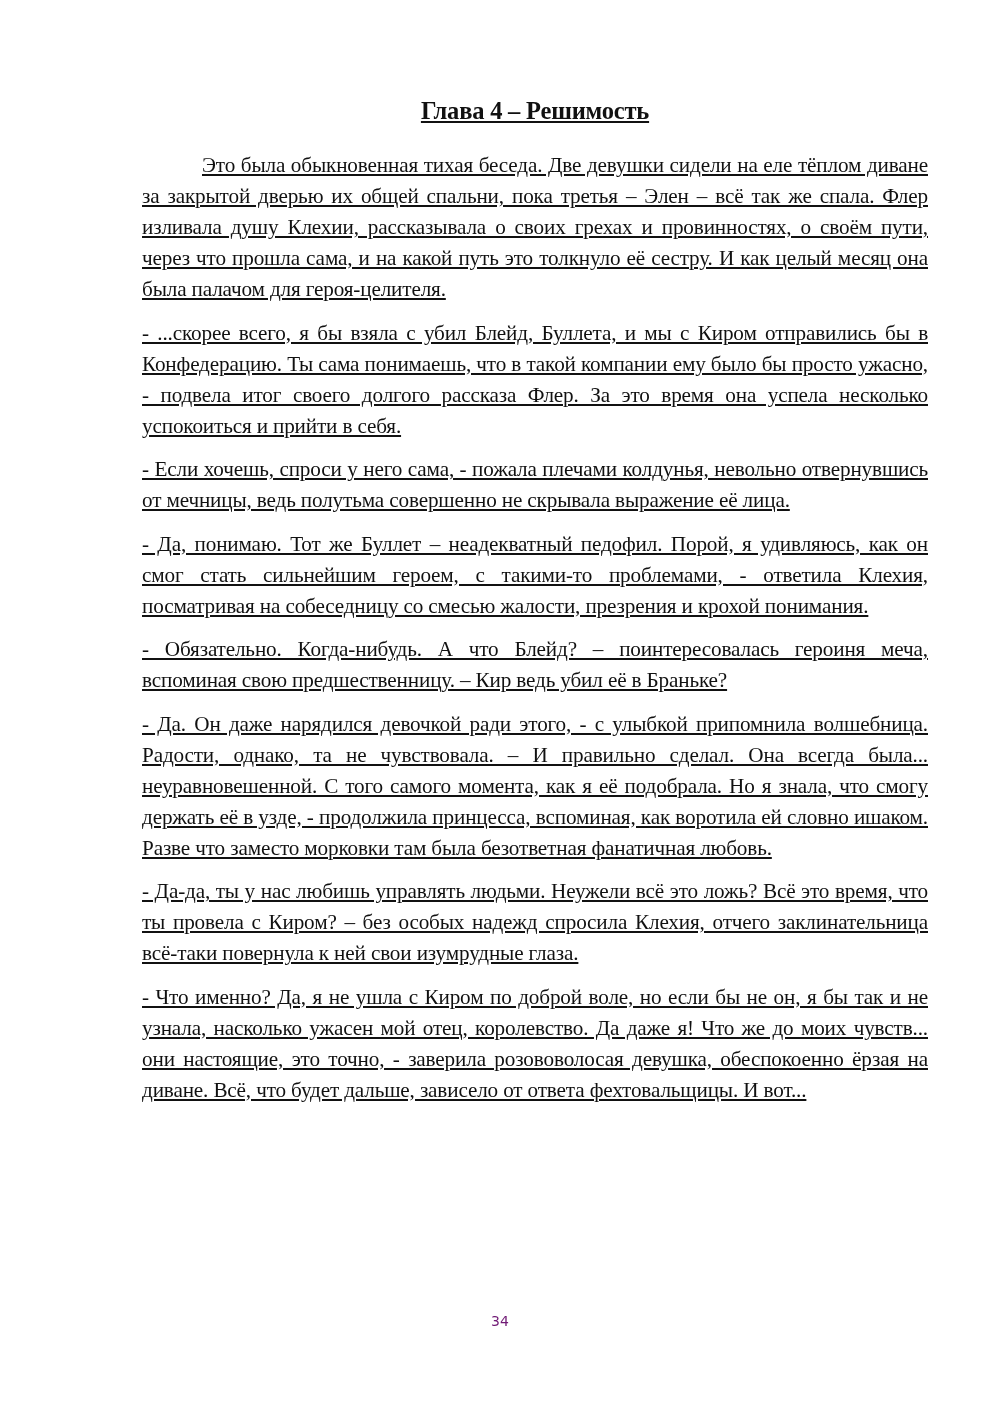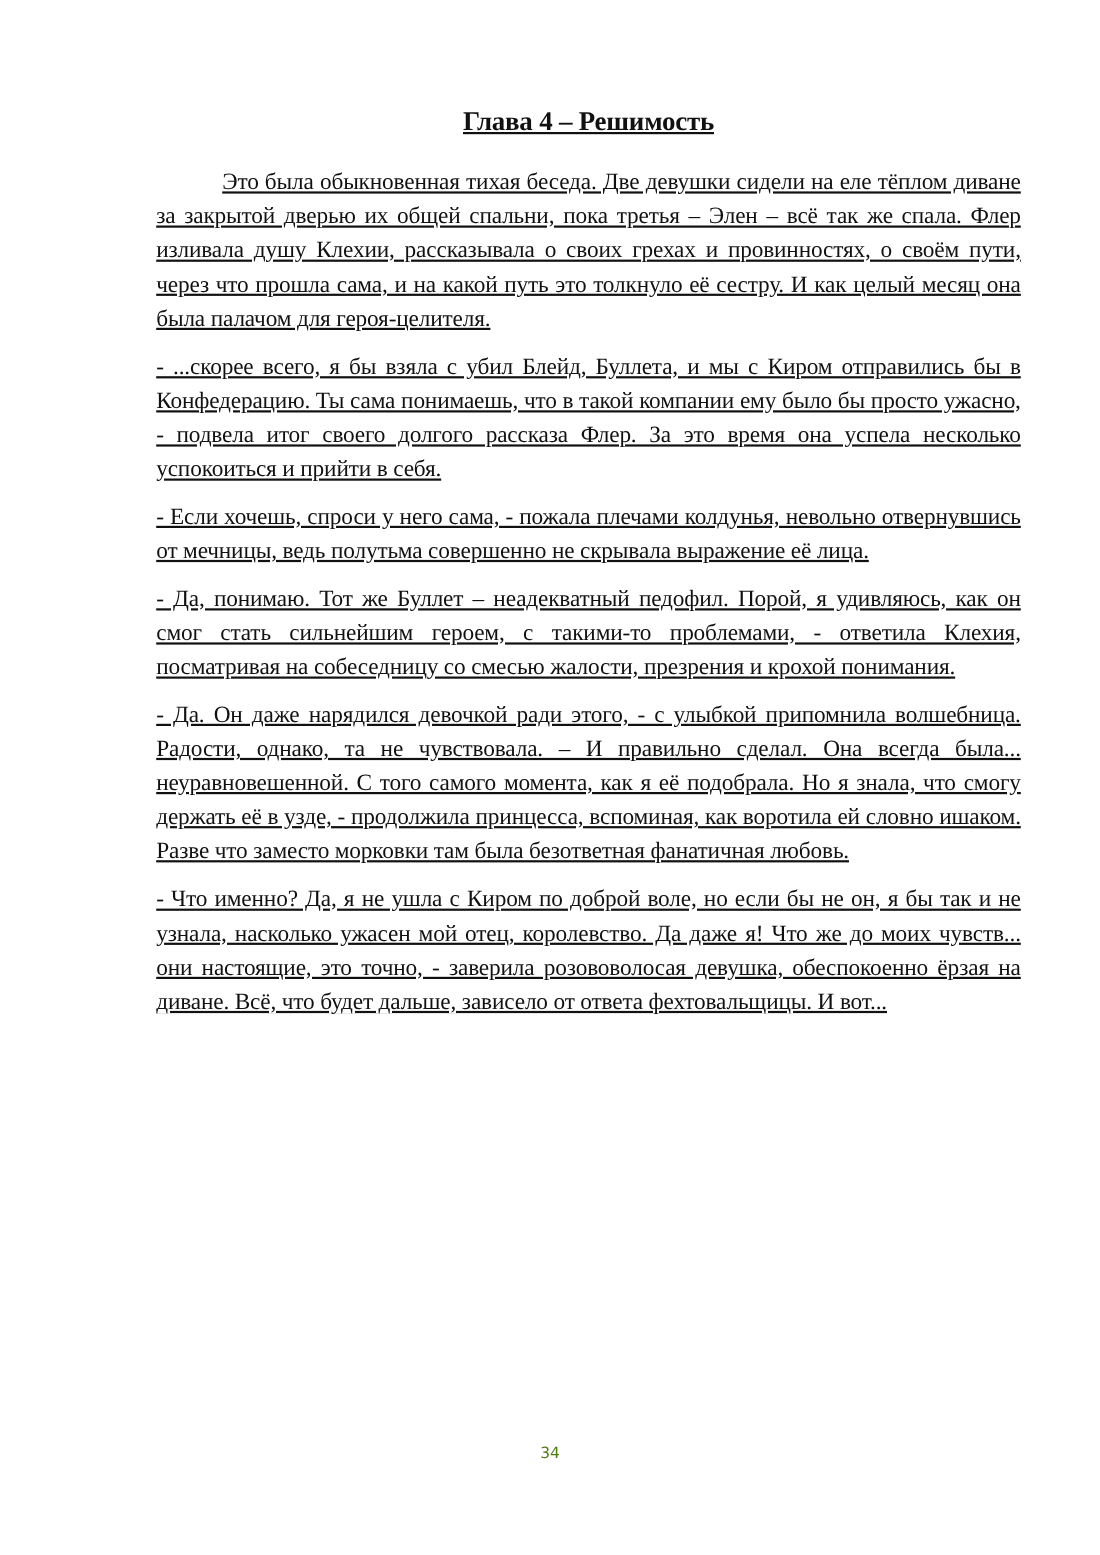--- a/index.html
+++ b/index.html
@@ -42,29 +42,31 @@
       text-indent: 60px;
     }
     .page-number {
       position: absolute;
       left: 0;
       width: 1000px;
       top: 1313px;
       text-align: center;
       font-family: "DejaVu Sans", sans-serif;
       font-size: 14px;
-      color: #4d7c0f;
+      color: #701a75;
     }
   </style>
 </head>
 <body>
 
 <div class="page">
   <h1 class="chapter-title">Глава 4 – Решимость</h1>
   <p class="para indent">Это была обыкновенная тихая беседа. Две девушки сидели на еле тёплом диване за закрытой дверью их общей спальни, пока третья – Элен – всё так же спала. Флер изливала душу Клехии, рассказывала о своих грехах и провинностях, о своём пути, через что прошла сама, и на какой путь это толкнуло её сестру. И как целый месяц она была палачом для героя-целителя.</p>
   <p class="para">- ...скорее всего, я бы взяла с убил Блейд, Буллета, и мы с Киром отправились бы в Конфедерацию. Ты сама понимаешь, что в такой компании ему было бы просто ужасно, - подвела итог своего долгого рассказа Флер. За это время она успела несколько успокоиться и прийти в себя.</p>
   <p class="para">- Если хочешь, спроси у него сама, - пожала плечами колдунья, невольно отвернувшись от мечницы, ведь полутьма совершенно не скрывала выражение её лица.</p>
   <p class="para">- Да, понимаю. Тот же Буллет – неадекватный педофил. Порой, я удивляюсь, как он смог стать сильнейшим героем, с такими-то проблемами, - ответила Клехия, посматривая на собеседницу со смесью жалости, презрения и крохой понимания.</p>
+  <p class="para">- Обязательно. Когда-нибудь. А что Блейд? – поинтересовалась героиня меча, вспоминая свою предшественницу. – Кир ведь убил её в Браньке?</p>
   <p class="para">- Да. Он даже нарядился девочкой ради этого, - с улыбкой припомнила волшебница. Радости, однако, та не чувствовала. – И правильно сделал. Она всегда была... неуравновешенной. С того самого момента, как я её подобрала. Но я знала, что смогу держать её в узде, - продолжила принцесса, вспоминая, как воротила ей словно ишаком. Разве что заместо морковки там была безответная фанатичная любовь.</p>
+  <p class="para">- Да-да, ты у нас любишь управлять людьми. Неужели всё это ложь? Всё это время, что ты провела с Киром? – без особых надежд спросила Клехия, отчего заклинательница всё-таки повернула к ней свои изумрудные глаза.</p>
   <p class="para">- Что именно? Да, я не ушла с Киром по доброй воле, но если бы не он, я бы так и не узнала, насколько ужасен мой отец, королевство. Да даже я! Что же до моих чувств... они настоящие, это точно, - заверила розововолосая девушка, обеспокоенно ёрзая на диване. Всё, что будет дальше, зависело от ответа фехтовальщицы. И вот...</p>
 </div>
 
 <div class="page-number">34</div>
 
 </body></html>

